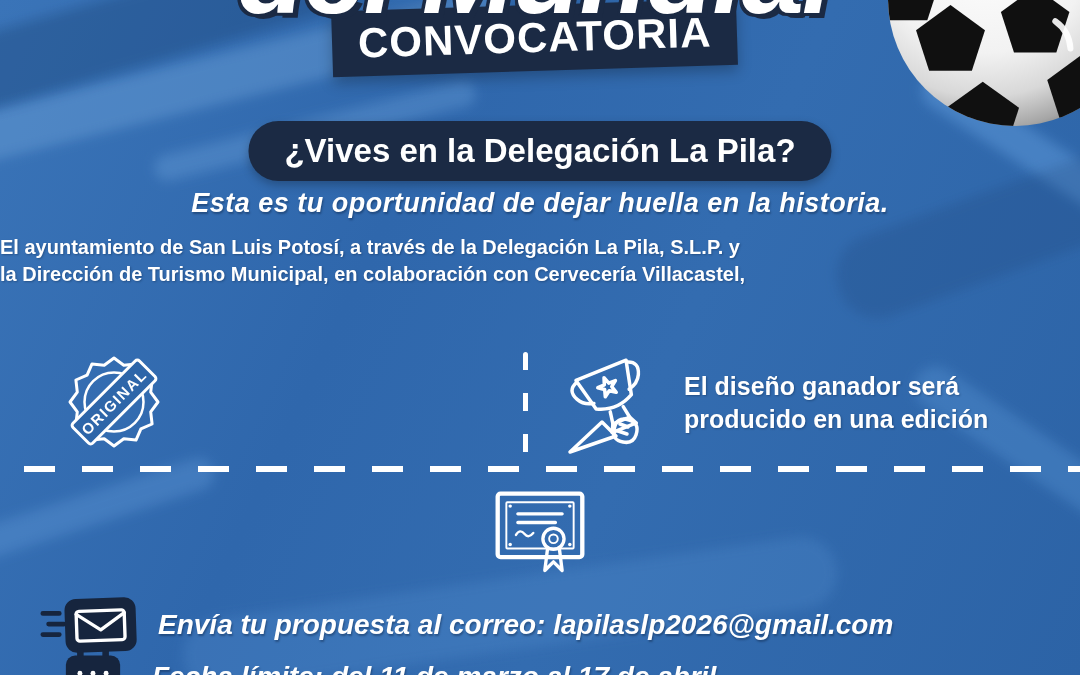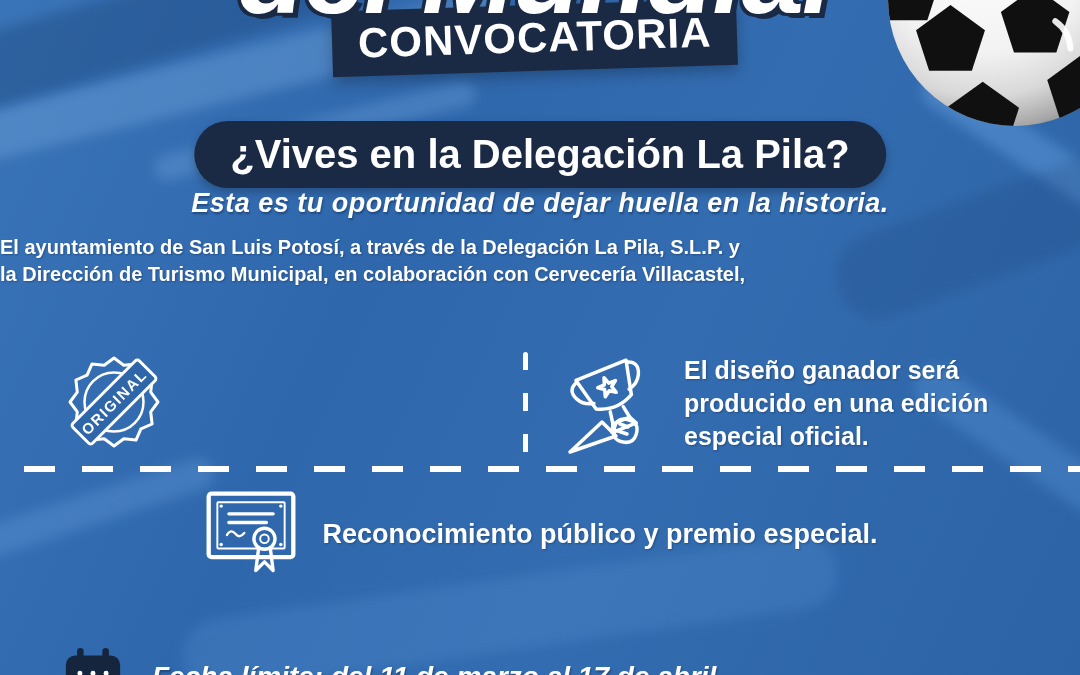--- a/index.html
+++ b/index.html
@@ -29,21 +29,21 @@
     position:absolute;left:332px;top:5px;z-index:2;
     background:#1b2a44;padding:9px 26px;transform:rotate(-1.8deg);
     font-size:42px;font-weight:bold;letter-spacing:1px;color:#fff;
     box-shadow:0 6px 14px rgba(0,0,0,.25);
   }
   .ball{position:absolute;left:886px;top:-130px;width:258px;height:258px;z-index:1;}
 
   .pill{
     position:absolute;top:121px;left:50%;transform:translateX(-50%);
     background:#1b2a44;border-radius:34px;padding:11px 36px;
-    font-size:40px;font-weight:bold;white-space:nowrap;z-index:2;
+    font-size:33px;font-weight:bold;white-space:nowrap;z-index:2;
     box-shadow:0 4px 10px rgba(0,0,0,.25);
   }
   .subtitle{
     position:absolute;top:188px;left:0;width:100%;text-align:center;
     font-size:27px;font-weight:bold;font-style:italic;letter-spacing:.5px;
     text-shadow:1px 2px 2px rgba(10,30,60,.4);
   }
   .intro{
     position:absolute;top:234px;left:0;width:100%;text-align:left;
     font-size:20px;font-weight:bold;line-height:27px;
@@ -161,43 +161,54 @@
       </g>
       <g class="lineart" stroke-width="3.5">
         <path d="M12,102 L44,72 L58,86 Z"></path>
         <path d="M56,80 q2,-14 15,-10 q11,3 7,15 q-3,9 -13,7 q-11,-2 -9,-12"></path>
         <path d="M62,74 l8,3 M60,81 l9,3"></path>
       </g>
     </svg>
     <div class="benefit-text">
       <span>El diseño ganador será</span>
       <span>producido en una edición</span>
-      <span>especial oficial.</span>
     </div>
   </div>
 
   <div class="hdash"></div>
 
   <div class="recognition">
     <svg width="98" height="100" viewBox="0 0 100 104">
       <rect class="lineart" stroke-width="4.5" x="6" y="10" width="88" height="66" rx="3"></rect>
       <rect class="lineart" stroke-width="2" x="15" y="19" width="70" height="48" rx="1"></rect>
       <circle cx="19" cy="23" r="1.8" fill="#fff"></circle>
         <circle cx="81" cy="23" r="1.8" fill="#fff"></circle>
       <circle cx="19" cy="63" r="1.8" fill="#fff"></circle>
         <circle cx="81" cy="63" r="1.8" fill="#fff"></circle>
       <path class="lineart" stroke-width="3.5" d="M27,31 H73 M27,40 H66"></path>
       <path class="lineart" stroke-width="2.5" d="M25,53 q4,-7 9,-1 q4,5 9,-1"></path>
       <circle class="lineart" stroke-width="3.5" cx="64" cy="57" r="11"></circle>
       <circle class="lineart" stroke-width="2" cx="64" cy="57" r="4.5"></circle>
       <path class="lineart" stroke-width="3.5" d="M58,66 L55,90 L64,81 L73,90 L70,66"></path>
     </svg>
-    <div class="recognition-text">Reconocimiento público y premio especial.</div>
-  </div>
-
+  </div>
+
+  <div class="contact-row email-row">
+    <svg width="100" height="62" viewBox="0 0 104 64">
+      <g stroke="#16253e" stroke-width="5" stroke-linecap="round">
+        <path d="M3,20 H20 M9,31 H25 M3,42 H20"></path>
+      </g>
+      <g transform="rotate(-2 63 32)">
+        <rect x="26" y="4" width="74" height="56" rx="12" fill="#16253e"></rect>
+        <rect x="38" y="17" width="50" height="31" rx="3" fill="none" stroke="#ffffff" stroke-width="3.5"></rect>
+        <path d="M38,20 L63,37 L88,20" fill="none" stroke="#ffffff" stroke-width="3.5" stroke-linecap="round" stroke-linejoin="round"></path>
+      </g>
+    </svg>
+    <div class="row-text">Envía tu propuesta al correo: lapilaslp2026@gmail.com</div>
+  </div>
 
   <div class="contact-row date-row">
     <svg width="62" height="58" viewBox="0 0 66 62">
       <rect x="16" y="0" width="7" height="16" rx="3.5" fill="#16253e"></rect>
       <rect x="43" y="0" width="7" height="16" rx="3.5" fill="#16253e"></rect>
       <rect x="4" y="8" width="58" height="54" rx="10" fill="#16253e"></rect>
       <g fill="#ffffff">
         <circle cx="19" cy="27" r="2.6"></circle>
           <circle cx="33" cy="27" r="2.6"></circle>
           <circle cx="47" cy="27" r="2.6"></circle>

